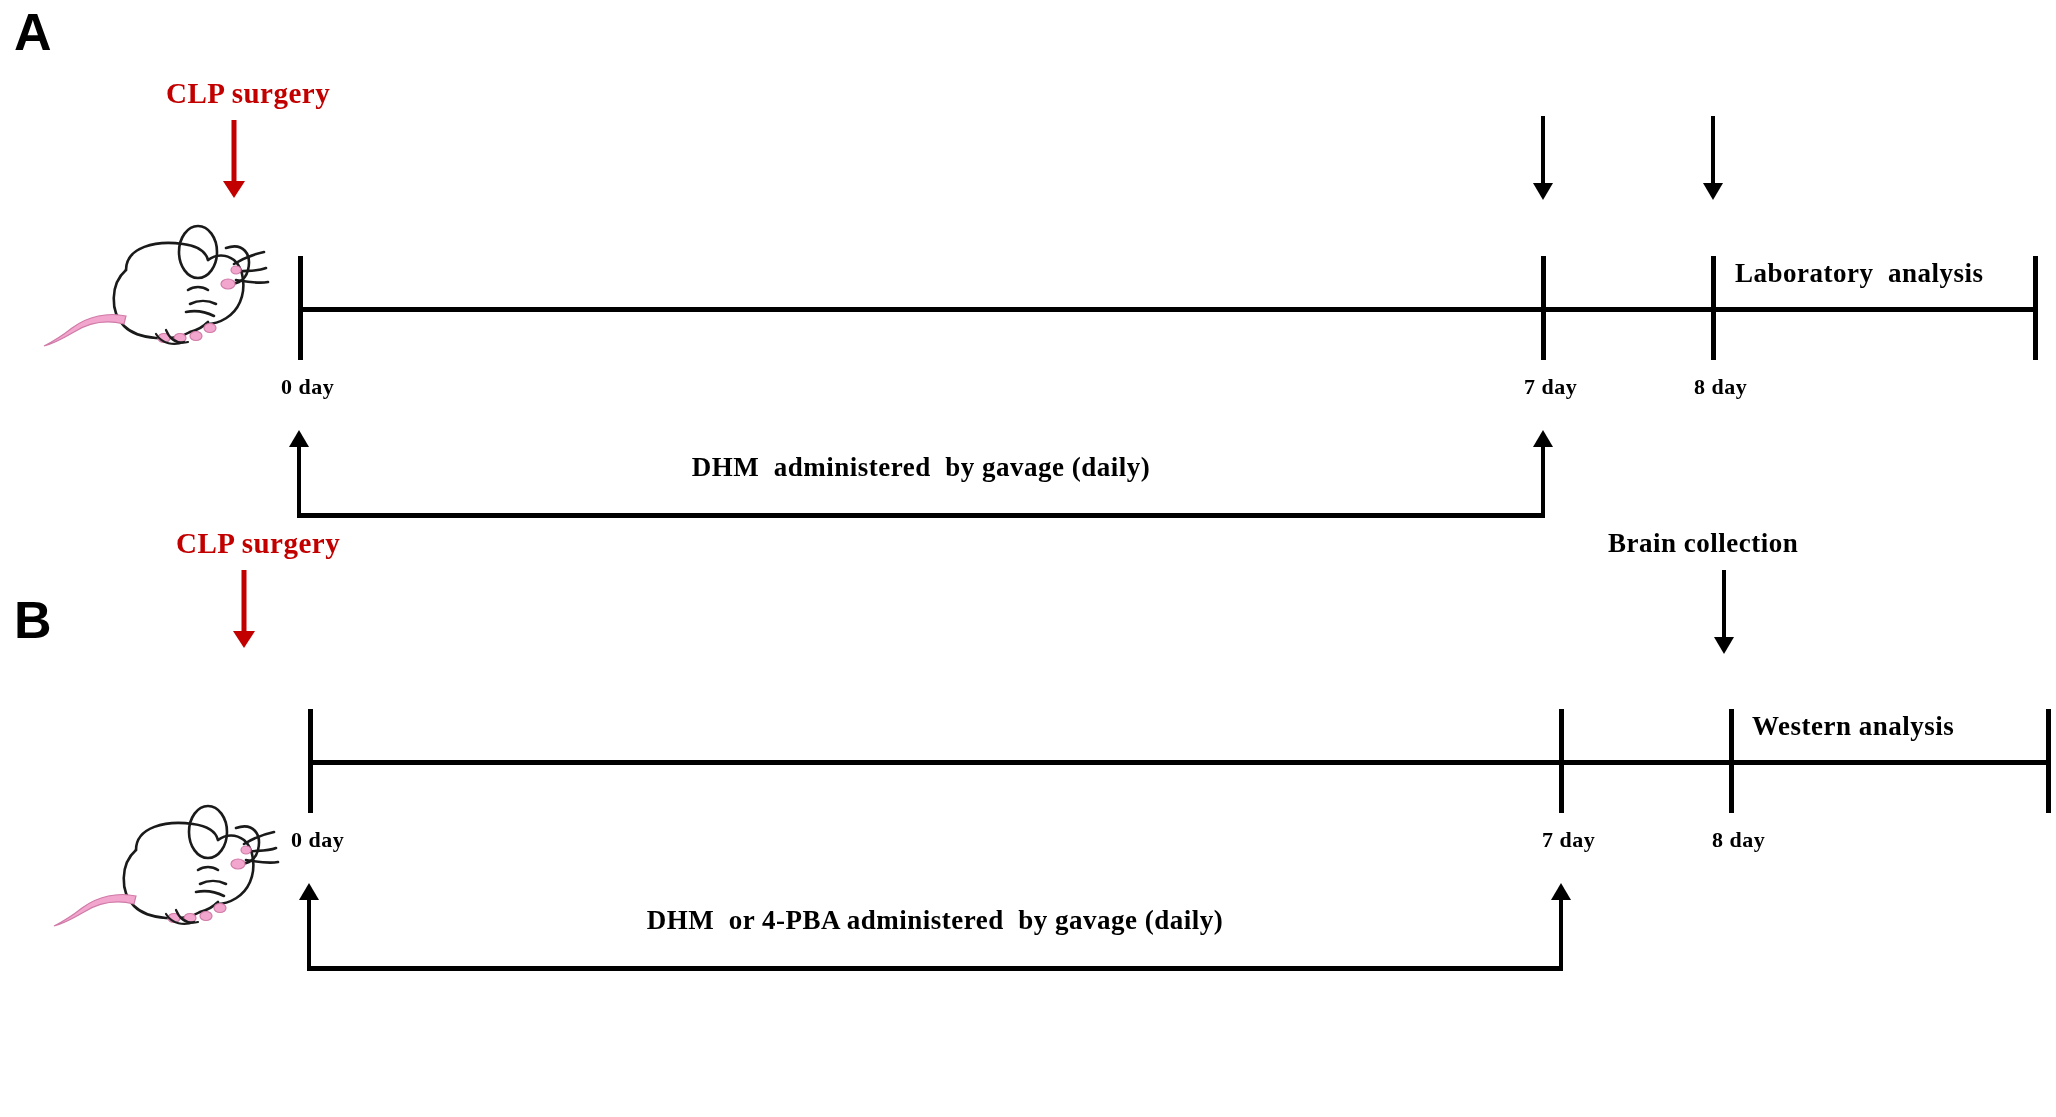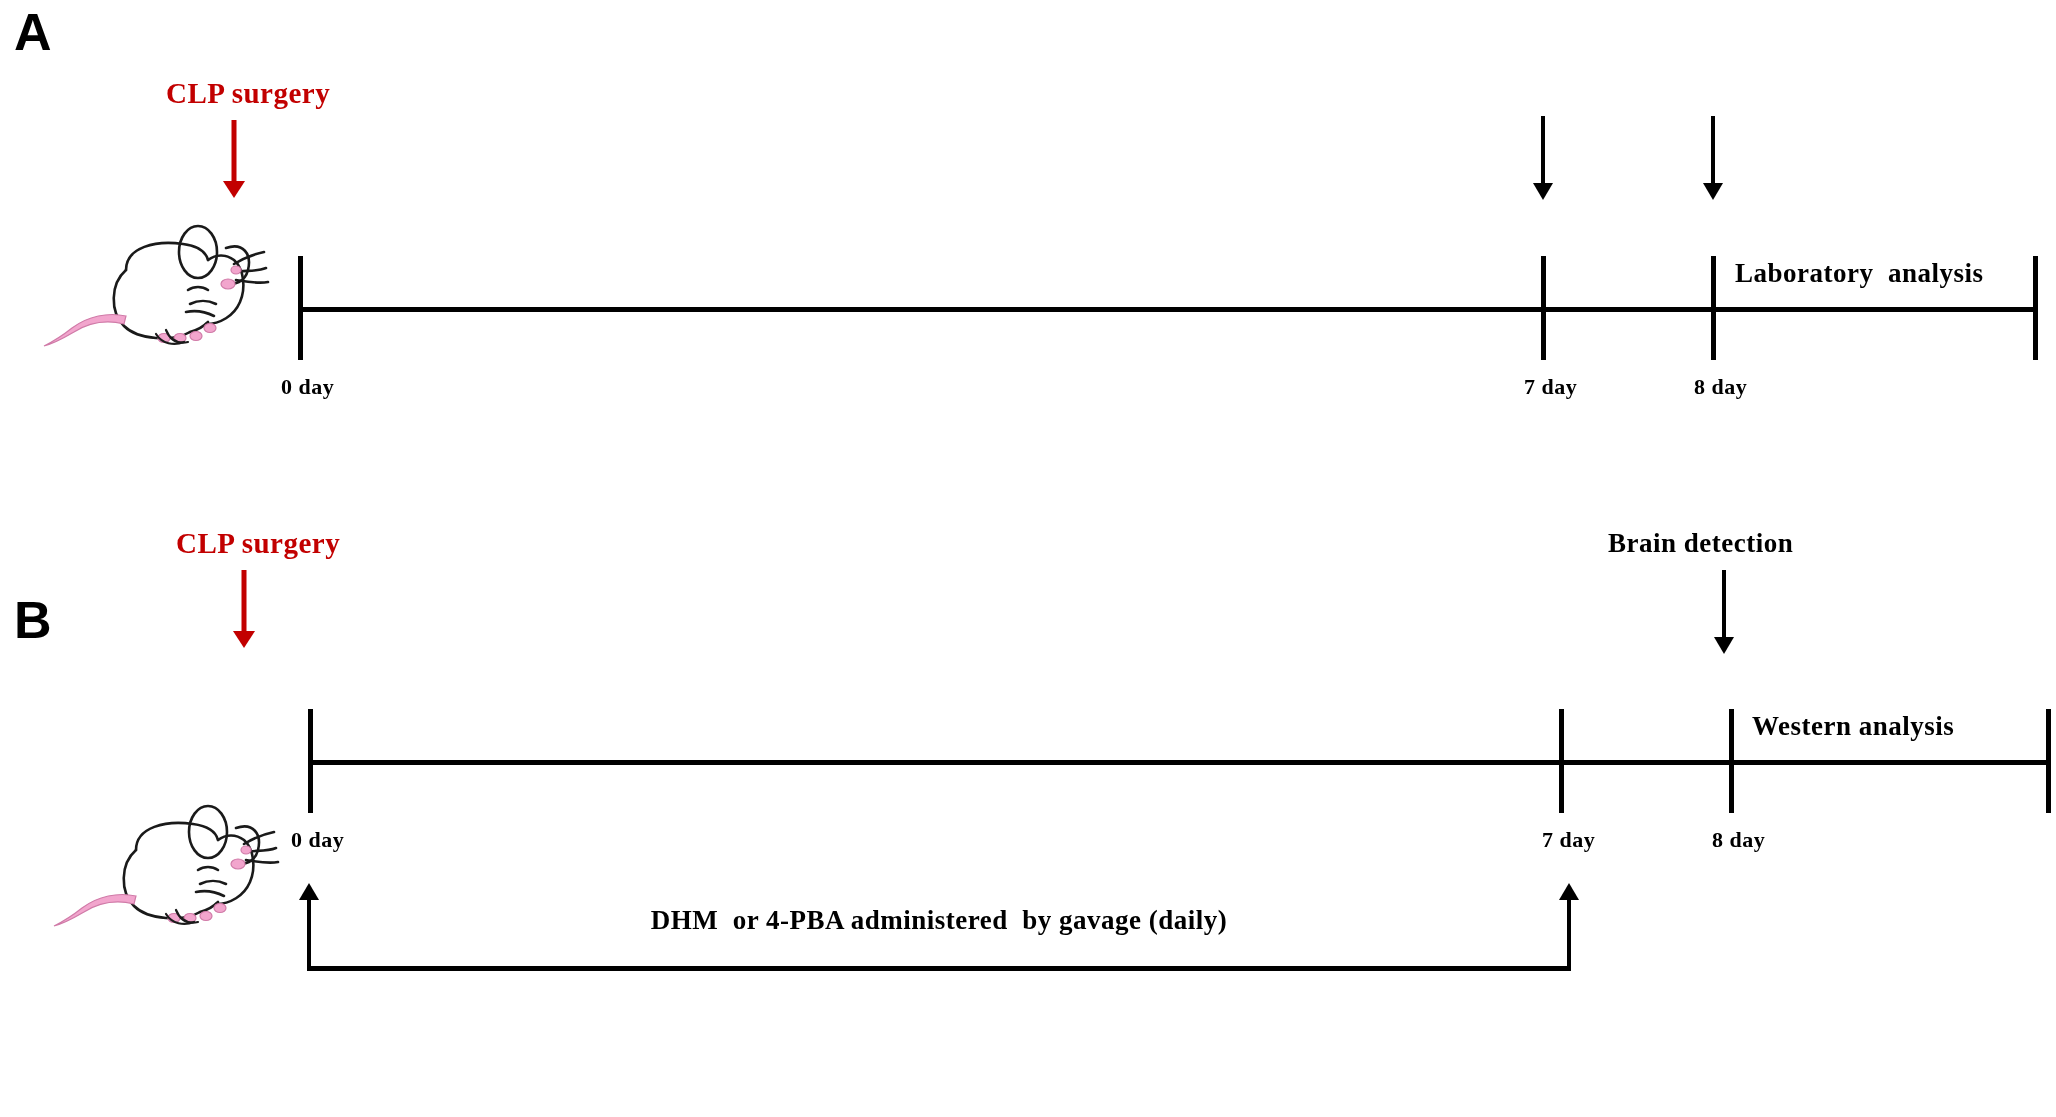--- a/index.html
+++ b/index.html
@@ -180,20 +180,28 @@
   <div class="tick" style="left:1541px; top:256px; height:104px;"></div>
   <div class="tick" style="left:1711px; top:256px; height:104px;"></div>
   <div class="tick" style="left:2033px; top:256px; height:104px;"></div>
 
   <div class="lbl" style="left:1735px; top:258px;">Laboratory  analysis</div>
 
   <div class="lbl day" style="left:281px; top:372px;">0 day</div>
   <div class="lbl day" style="left:1524px; top:372px;">7 day</div>
   <div class="lbl day" style="left:1694px; top:372px;">8 day</div>
 
+  <div class="bracket" style="left:297px; top:430px; width:1248px; height:88px;">
+    <div class="bar"></div>
+    <div class="post" style="left:0px; height:78px;"></div>
+    <div class="post" style="right:0px; height:78px;"></div>
+    <div class="uphead" style="left:-8px;"></div>
+    <div class="uphead" style="right:-8px;"></div>
+    <div class="caption" style="left:0; right:0; top:22px;">DHM  administered  by gavage (daily)</div>
+  </div>
 
   <div class="panel-letter" style="left:14px; top:594px;">B</div>
 
   <svg class="mouse" style="left:48px; top:792px;" width="235" height="140" viewBox="0 0 235 140">
     <g fill="none" stroke="#1a1a1a" stroke-width="2.6" stroke-linecap="round">
       <path d="M88 58 C 88 35, 118 28, 145 32 C 160 34, 168 40, 170 48"></path>
       <path d="M88 58 C 72 72, 72 100, 86 114 C 100 128, 135 130, 152 120"></path>
       <ellipse cx="160" cy="40" rx="19" ry="26"></ellipse>
       <path d="M188 36 C 205 30, 214 42, 210 58 C 207 70, 196 74, 188 70"></path>
       <path d="M170 48 C 178 42, 188 42, 196 48 C 206 57, 208 76, 202 90 C 196 104, 182 112, 168 112"></path>
@@ -220,40 +228,40 @@
     </g>
   </svg>
 
   <div class="lbl red" style="left:176px; top:528px;">CLP surgery</div>
 
   <div class="varrow red" style="left:232px; top:570px; width:24px; height:78px;">
     <div class="shaft" style="height:61px;"></div>
     <div class="head"></div>
   </div>
 
-  <div class="lbl" style="left:1608px; top:528px;">Brain detection</div>
+  <div class="lbl" style="left:1608px; top:528px;">Brain collection</div>
   <div class="varrow" style="left:1713px; top:570px; width:22px; height:84px;">
     <div class="shaft" style="height:67px;"></div>
     <div class="head"></div>
   </div>
 
   <div class="axis" style="left:308px; top:760px; width:1742px;"></div>
 
   <div class="tick" style="left:308px; top:709px; height:104px;"></div>
   <div class="tick" style="left:1559px; top:709px; height:104px;"></div>
   <div class="tick" style="left:1729px; top:709px; height:104px;"></div>
   <div class="tick" style="left:2046px; top:709px; height:104px;"></div>
 
   <div class="lbl" style="left:1752px; top:711px;">Western analysis</div>
 
   <div class="lbl day" style="left:291px; top:825px;">0 day</div>
   <div class="lbl day" style="left:1542px; top:825px;">7 day</div>
   <div class="lbl day" style="left:1712px; top:825px;">8 day</div>
 
-  <div class="bracket" style="left:307px; top:883px; width:1256px; height:88px;padding-left:8px;">
+  <div class="bracket" style="left:307px; top:883px; width:1256px; height:88px;">
     <div class="bar"></div>
     <div class="post" style="left:0px; height:78px;"></div>
     <div class="post" style="right:0px; height:78px;"></div>
     <div class="uphead" style="left:-8px;"></div>
     <div class="uphead" style="right:-8px;"></div>
     <div class="caption" style="left:0; right:0; top:22px;">DHM  or 4-PBA administered  by gavage (daily)</div>
   </div>
 
 </div>
 

